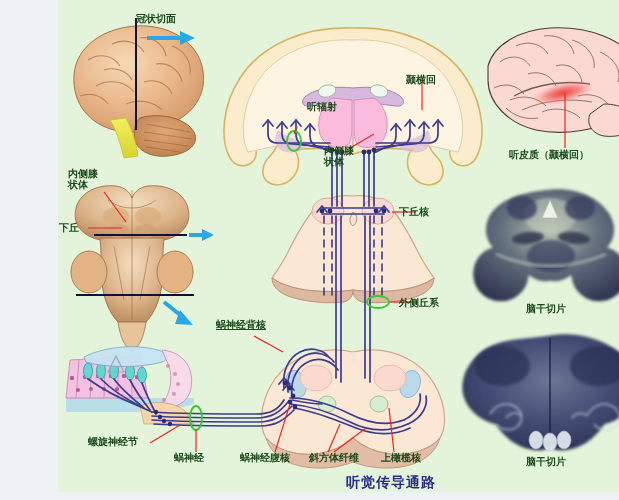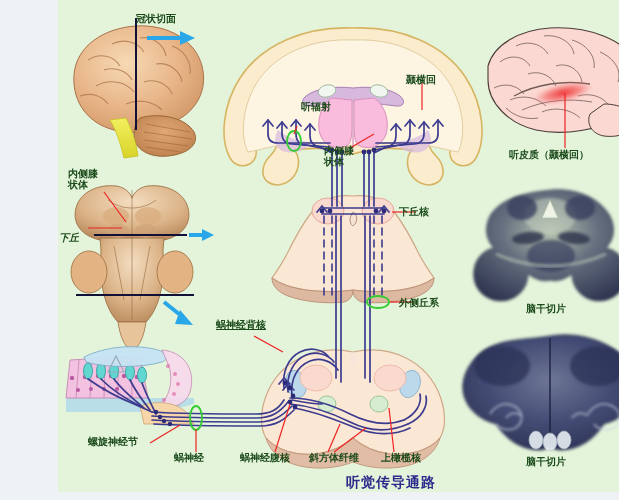--- a/index.html
+++ b/index.html
@@ -544,23 +544,23 @@
       <path d="M152 452 L152 429"></path>
 
       <path d="M521 93 L521 148"></path>
     </g>
   </svg>
 
   <div class="lbl" style="left:92px; top:13px;">冠状切面</div>
 
   <div class="lbl two" style="left:24px; top:168px;"><span>内侧膝</span><br><span>状体</span></div>
 
-  <div class="lbl" style="left:15px; top:232px;font-style:italic;">下丘</div>
-
-  <div class="lbl" style="left:257px; top:101px;">听辐射</div>
+  <div class="lbl" style="left:15px; top:222px;">下丘</div>
+
+  <div class="lbl" style="left:263px; top:101px;">听辐射</div>
 
   <div class="lbl" style="left:362px; top:74px;">颞横回</div>
 
   <div class="lbl two" style="left:280px; top:145px;"><span>内侧膝</span><br><span>状体</span></div>
 
   <div class="lbl" style="left:355px; top:206px;">下丘核</div>
 
   <div class="lbl" style="left:355px; top:297px;">外侧丘系</div>
 
   <div class="lbl" style="left:172px; top:319px;text-decoration:underline;">蜗神经背核</div>

